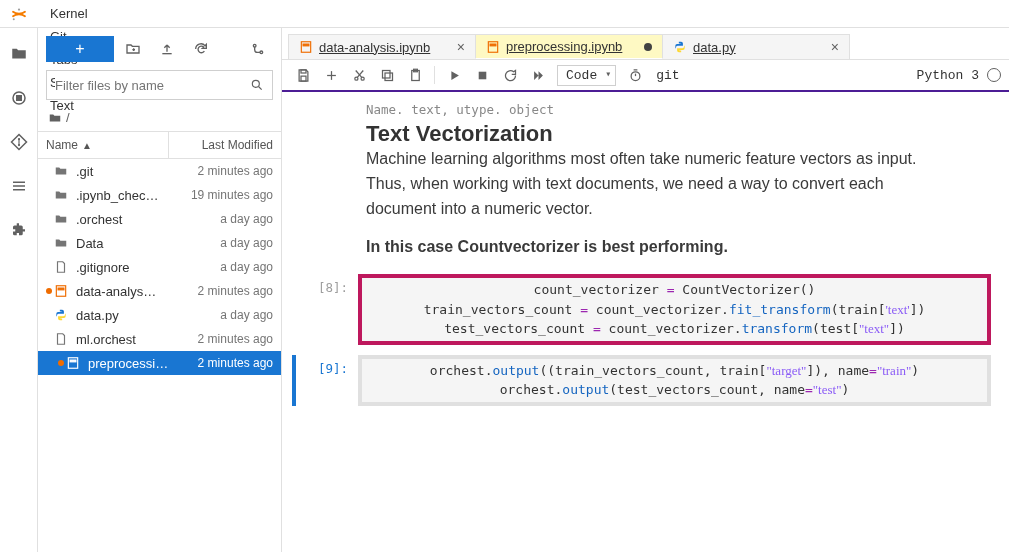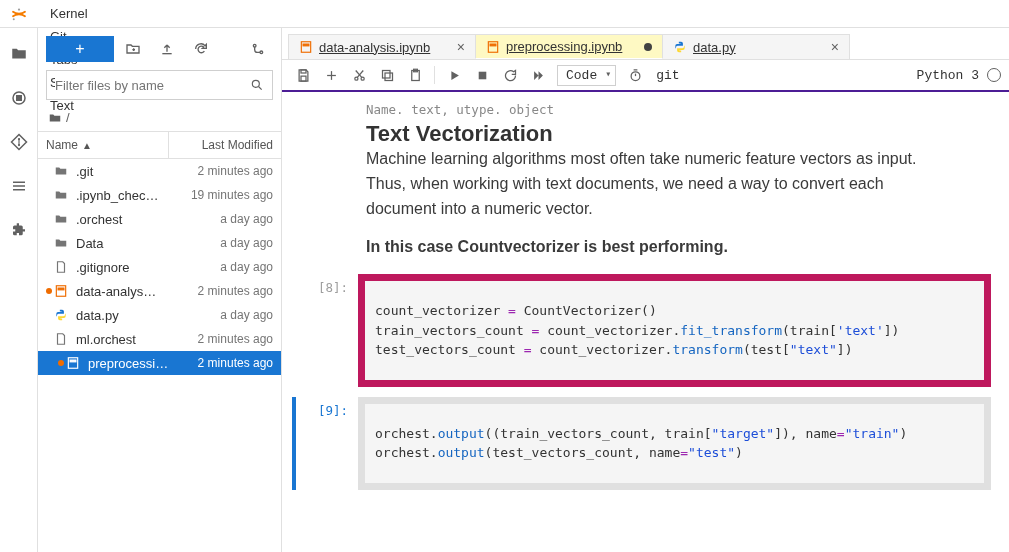--- a/index.html
+++ b/index.html
@@ -64,26 +64,26 @@
 .md-block { padding-left:74px; max-width:640px; color:#3a3a3a;}
 .md-block h2 { font-size:22px; font-weight:700; margin-bottom:0; color:#333;}
 .md-block p { font-size:16px; line-height:1.55; margin-bottom:14px;}
 .md-block p.bold { font-weight:700;}
 
 .codecell { display:flex; margin:10px 0;}
 .codecell .gutter { width:4px; margin-right:2px;}
 .codecell.active .gutter { background:#1976d2;}
 .codecell .prompt { width:60px; text-align:right; padding:6px 10px 0 0; font-family:"Menlo","Consolas",monospace; font-size:12.5px; color:#9e9e9e;}
 .codecell.active .prompt { color:#1976d2;}
-.codecell .codebox { flex:1; background:#f5f5f5; border:7px solid #be185d; padding:20px 10px; font-family:"Menlo","Consolas",monospace; font-size:13px; line-height:1.5; white-space:pre; overflow-x:auto;}
+.codecell .codebox { flex:1; background:#f5f5f5; border:4px solid #be185d; padding:2px 10px; font-family:"Menlo","Consolas",monospace; font-size:13px; line-height:1.5; white-space:pre; overflow-x:auto;text-align:center;}
 .codecell.active .codebox { border-color:#e0e0e0;}
 
 
 .tok-fn { color:#1565c0;}
-.tok-str { color:#1d4ed8;}
+.tok-str { color:#8b5cf6;font-family:Liberation Serif, serif;}
 .tok-op { color:#9c27b0;}
 
 svg { display:block; }
 </style>
 </head>
 <body>
 
 <div class="menubar">
   <div class="logo">
     <svg width="18" height="18" viewBox="0 0 24 24">

